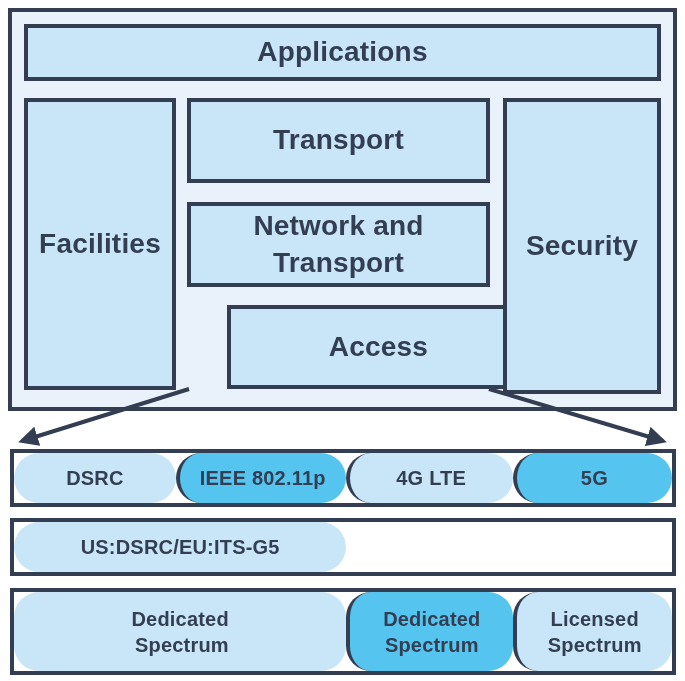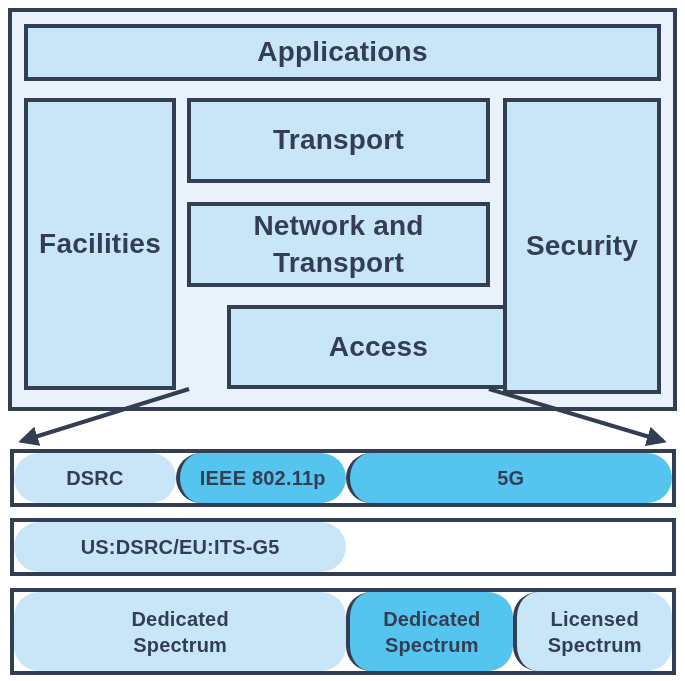--- a/index.html
+++ b/index.html
@@ -52,21 +52,21 @@
     letter-spacing:.2px;
     line-height:1.3;
     white-space:pre-line;
     border-radius:25px;
   }
   .cell + .cell{border-left:4px solid var(--border);}
   .cell.highlight{background:var(--highlight);}
   .c246{flex:0 0 24.6%;}
   .c258{flex:0 0 25.8%;}
   .c254{flex:0 0 25.4%;}
-  .c505{flex:0 0 50.5%;}
+  .c505{flex:0 0 50.5%;text-align:right;}
   .grow{flex:1 1 auto;}
   svg.overlay{
     position:absolute;
     left:0;top:0;
     pointer-events:none;
   }
 </style>
 </head>
 <body>
 
@@ -91,20 +91,21 @@
       <path d="M0,0 L10,5 L0,10 z" fill="#333e52"></path>
     </marker>
   </defs>
   <line x1="189" y1="389" x2="22" y2="441" stroke="#333e52" stroke-width="4" marker-end="url(#arrow)"></line>
   <line x1="489" y1="389" x2="663" y2="441" stroke="#333e52" stroke-width="4" marker-end="url(#arrow)"></line>
 </svg>
 
 <div class="abs band" style="left:10px;top:449px;width:666px;height:58px;">
   <div class="cell c246">DSRC</div>
   <div class="cell c258 highlight">IEEE 802.11p</div>
+  <div class="cell c254">4G LTE</div>
   <div class="cell grow highlight">5G</div>
 </div>
 
 <div class="abs band" style="left:10px;top:518px;width:666px;height:58px;">
   <div class="cell c505">US:DSRC/EU:ITS-G5</div>
 </div>
 
 <div class="abs band" style="left:10px;top:588px;width:666px;height:87px;">
   <div class="cell c505">Dedicated
 Spectrum</div>

